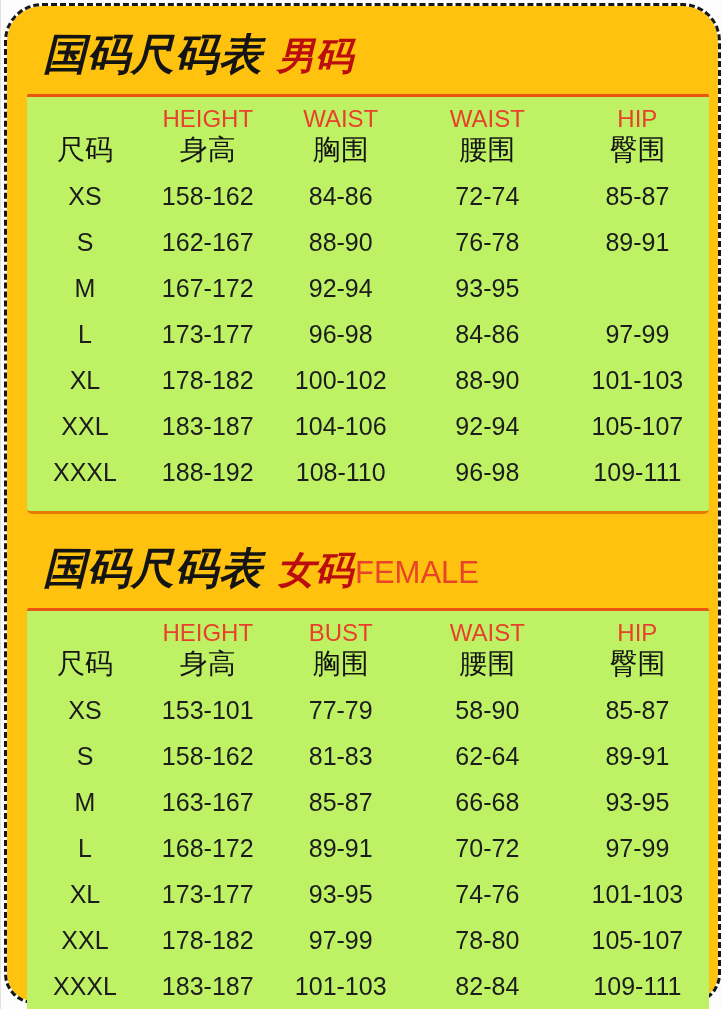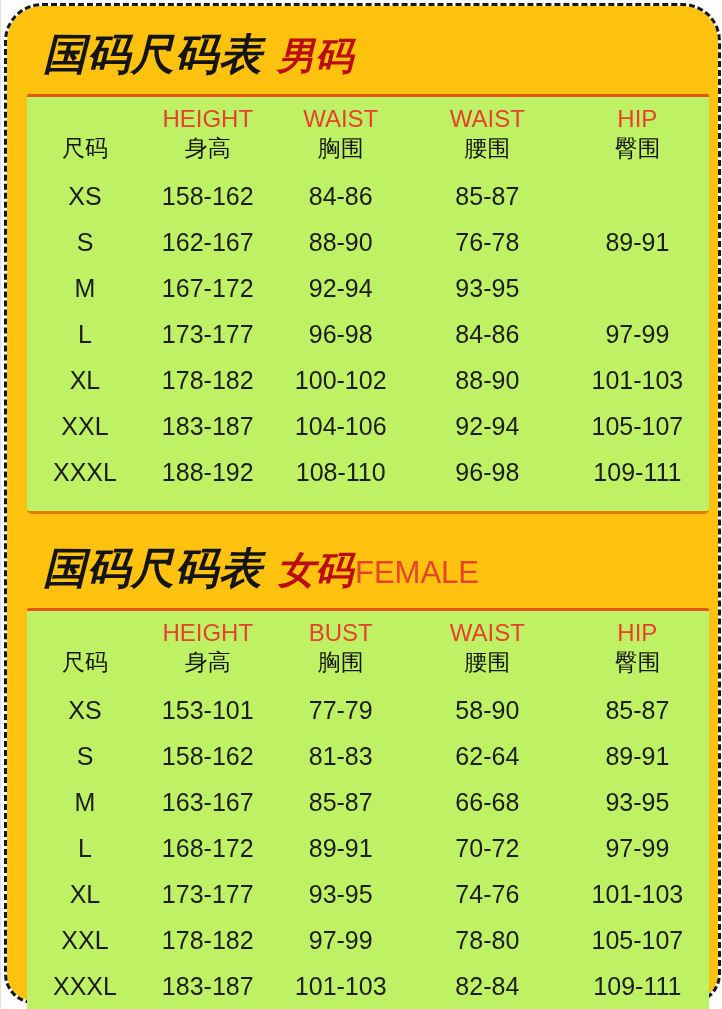--- a/index.html
+++ b/index.html
@@ -68,21 +68,21 @@
     text-align: center;
   }
   .hrow.en { height: 26px; margin-top: 2px; }
   .hrow.en .cell {
     color: #e8402c;
     font-size: 24px;
   }
   .hrow.cn { height: 34px; }
   .hrow.cn .cell {
     color: #141414;
-    font-size: 23px;
+    font-size: 28px;
   }
   .trow { height: 46px; }
   .trow .cell {
     color: #1c1c1c;
     font-size: 25px;
   }
   .tbody { margin-top: 8px; }
 </style>
 </head>
 <body>
@@ -108,20 +108,21 @@
             <div class="cell">身高</div>
             <div class="cell">胸围</div>
             <div class="cell">腰围</div>
             <div class="cell">臀围</div>
           </div>
         <div class="tbody">
             <div class="trow">
               <div class="cell">XS</div>
               <div class="cell">158-162</div>
               <div class="cell">84-86</div>
+              <div class="cell">72-74</div>
               <div class="cell">85-87</div>
             </div>
             <div class="trow">
               <div class="cell">S</div>
               <div class="cell">162-167</div>
               <div class="cell">88-90</div>
               <div class="cell">76-78</div>
               <div class="cell">89-91</div>
             </div>
             <div class="trow">

